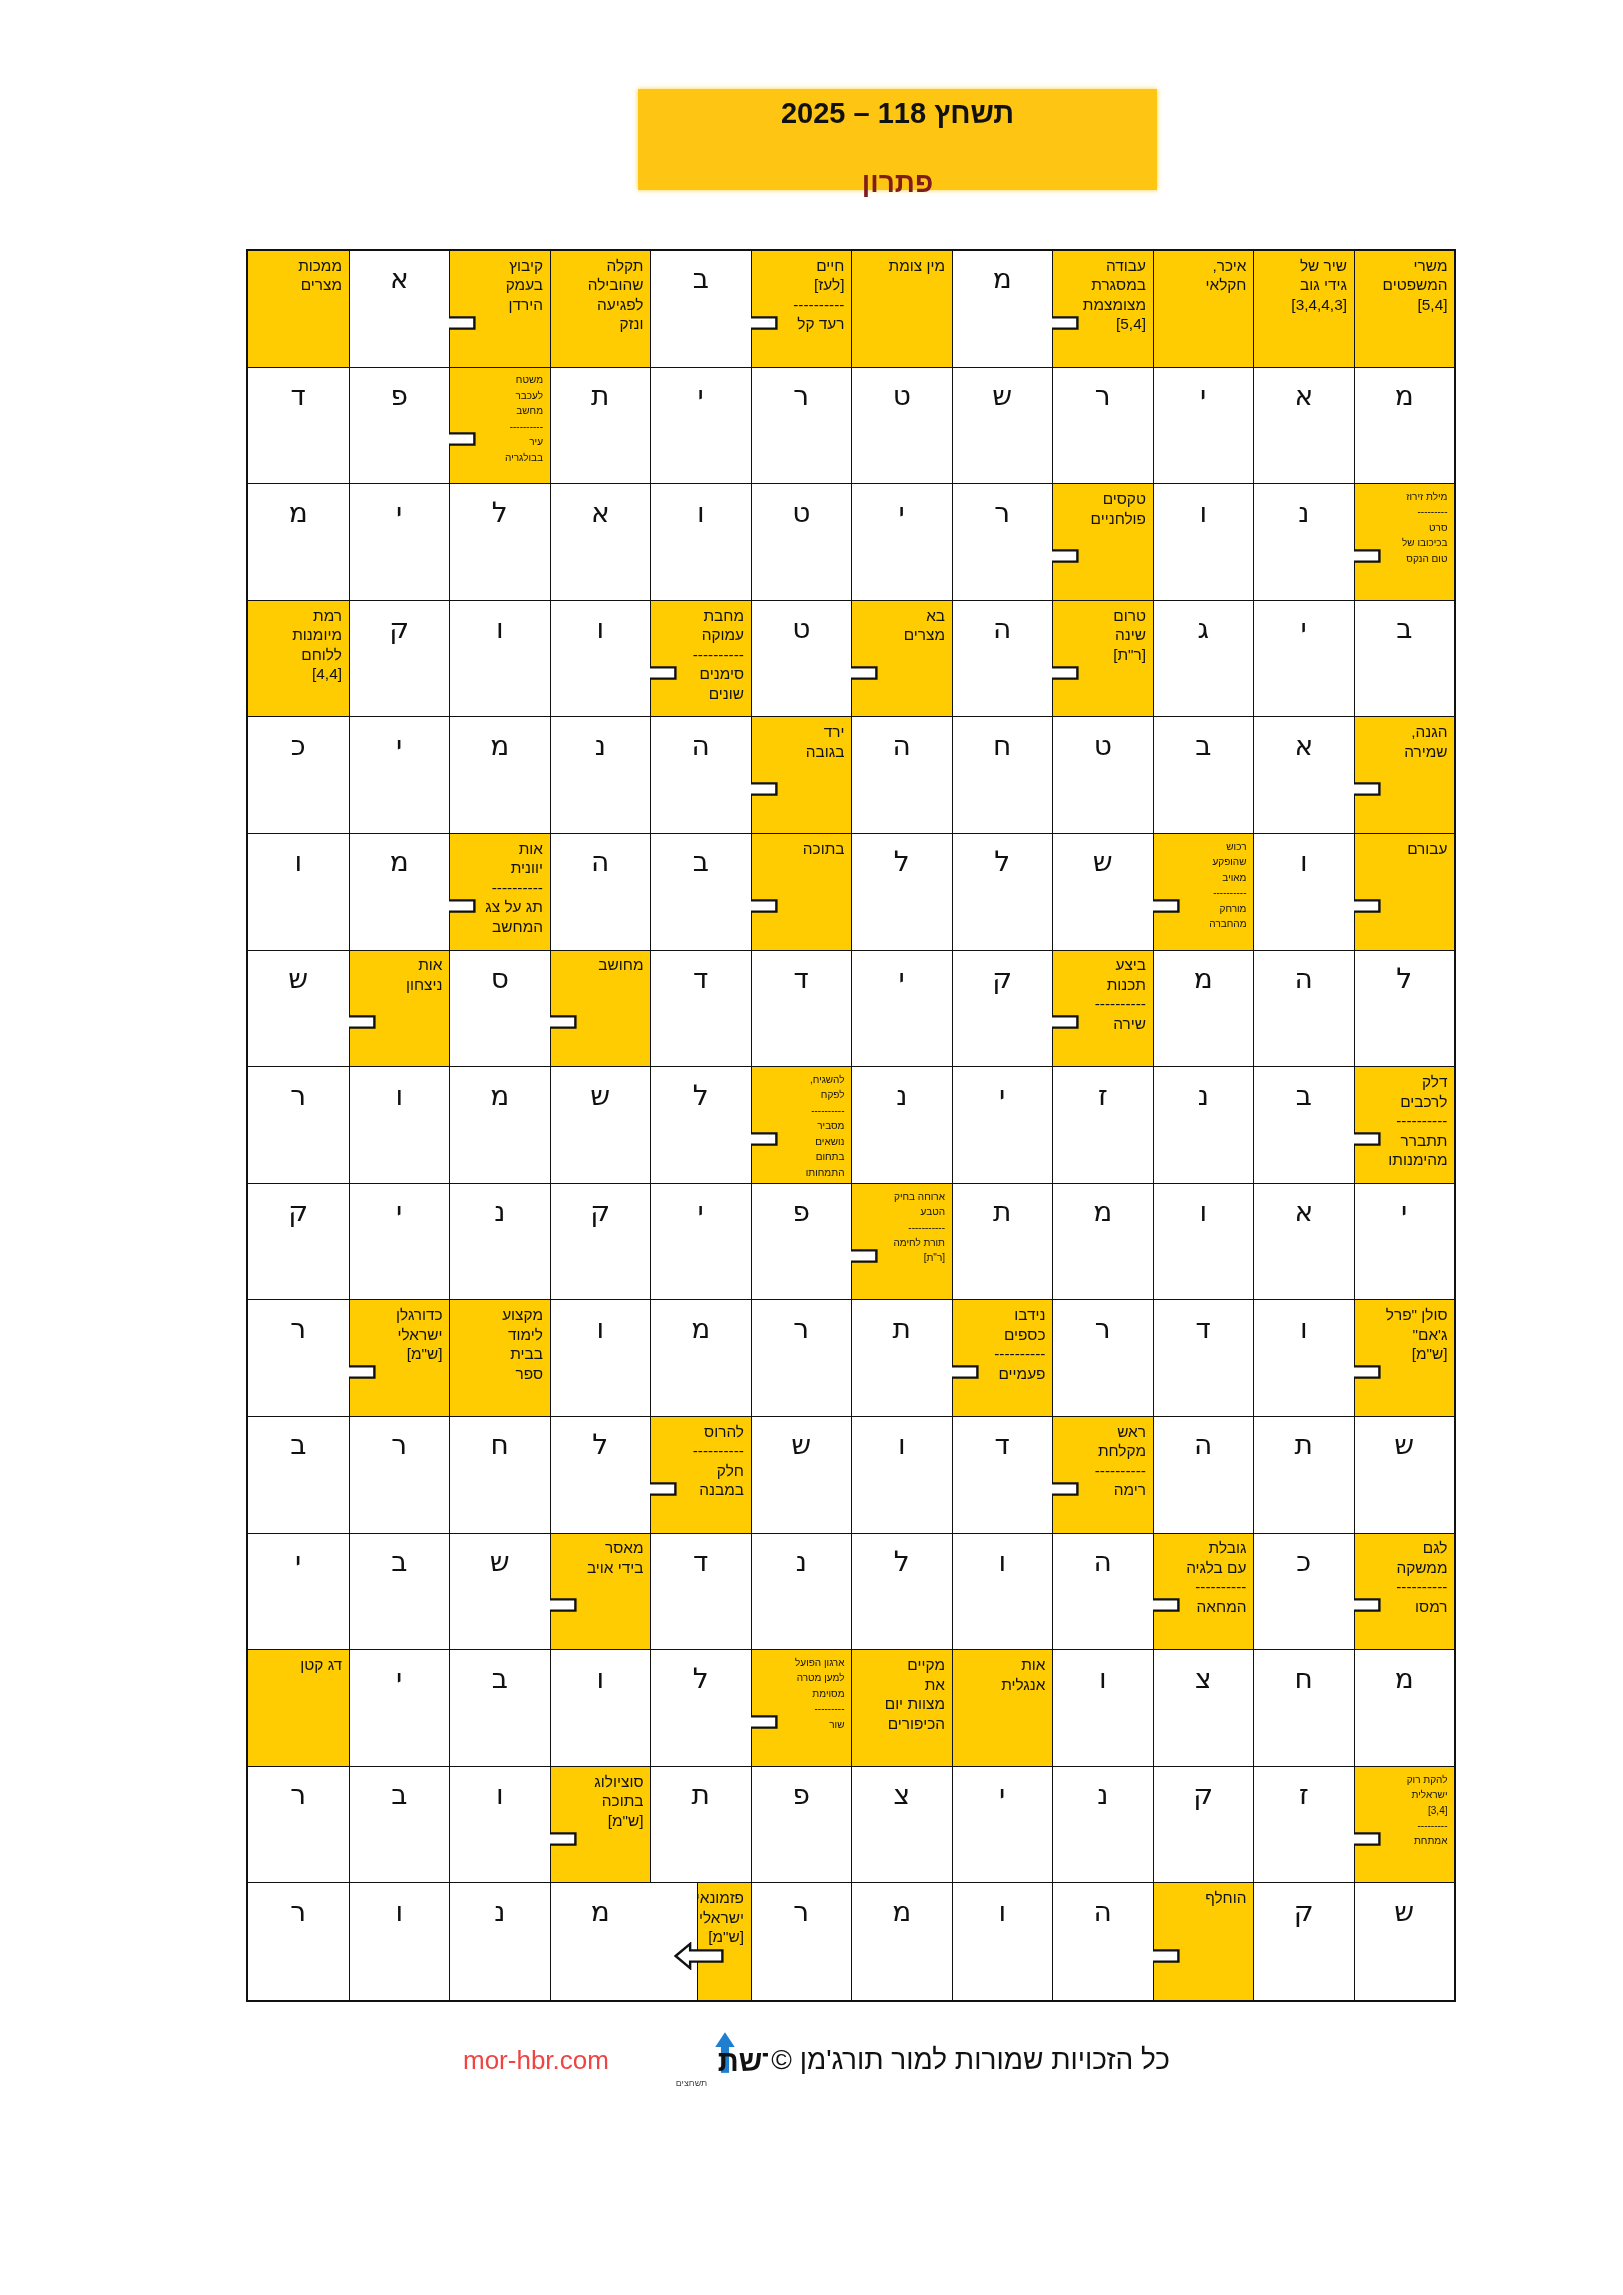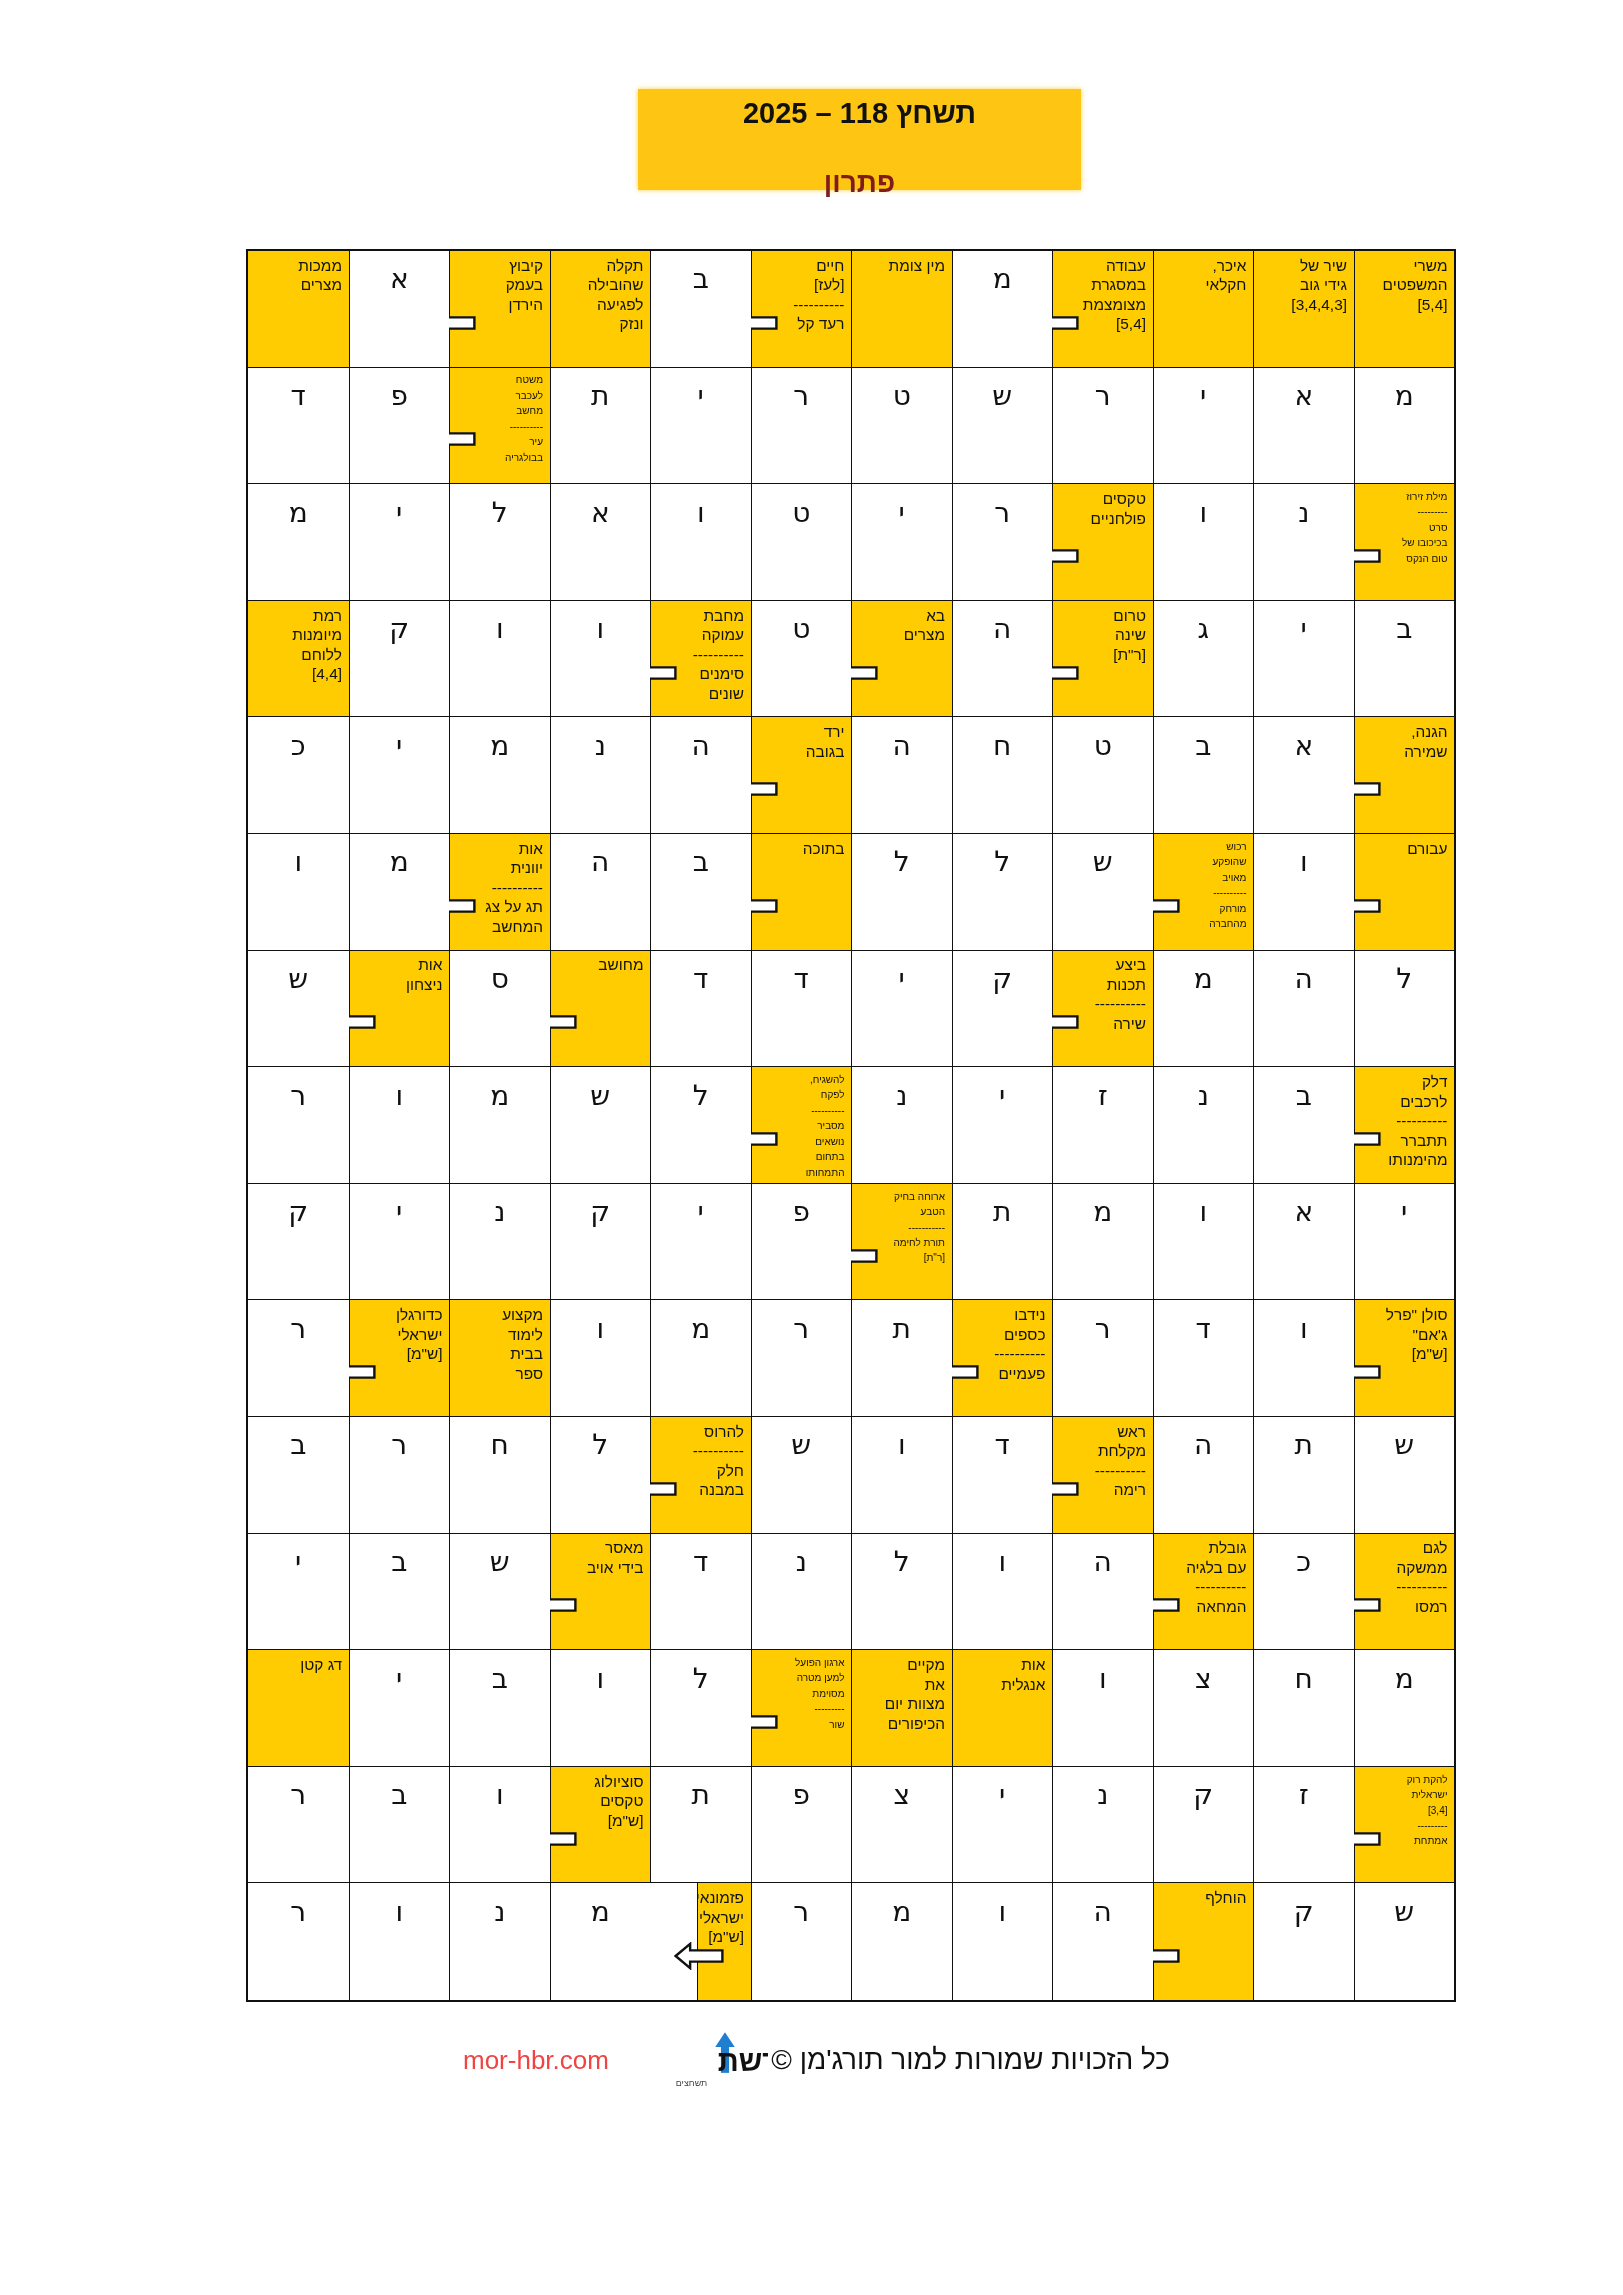--- a/index.html
+++ b/index.html
@@ -1,18 +1,18 @@
 <!DOCTYPE html>
 <html style="font-size:13px"><head>
 <meta charset="utf-8">
 <style>
   html, body { margin: 0; padding: 0; background: #ffffff; }
   body { width: 1623px; height: 2295px; position: relative; font-family: "Liberation Sans", sans-serif; overflow: hidden; }
   .title-box {
-    position: absolute; left: 638px; top: 89px; width: 443px; height: 101px;
+    position: absolute; left: 638px; top: 89px; width: 519px; height: 101px;
     background: #fec512; box-shadow: 0 0 4.9px rgba(254,197,18,0.8);
     text-align: center; direction: rtl;
   }
   .title-line1 { position: absolute; top: 8px; left: 0; right: 0; font-size: 29px; font-weight: bold; color: #111; }
   .title-line2 { position: absolute; top: 78px; left: 0; right: 0; font-size: 28px; font-weight: bold; color: #7f1d1d; }
   .grid {
     position: absolute; left: 246px; top: 249px;
     width: 1210px; height: 1753px;
     display: grid;
     grid-template-columns: repeat(12, 1fr);
@@ -735,21 +735,21 @@
       <span class="letter">צ</span>
     </div>
     <div class="cell">
       <span class="letter">פ</span>
     </div>
     <div class="cell">
       <span class="letter">ת</span>
     </div>
     <div class="cell clue">
       <span class="clue-text">סוציולוג
-טקסים
+בתוכה
 [ש"מ]</span>
       <svg class="arrow-left" viewBox="0 0 62 34">
         <polygon points="2,17 20,2 20,10 60,10 60,24 20,24 20,32" fill="#fff" stroke="#111" stroke-width="3"></polygon>
       </svg>
     </div>
     <div class="cell">
       <span class="letter">ו</span>
     </div>
     <div class="cell">
       <span class="letter">ב</span>

